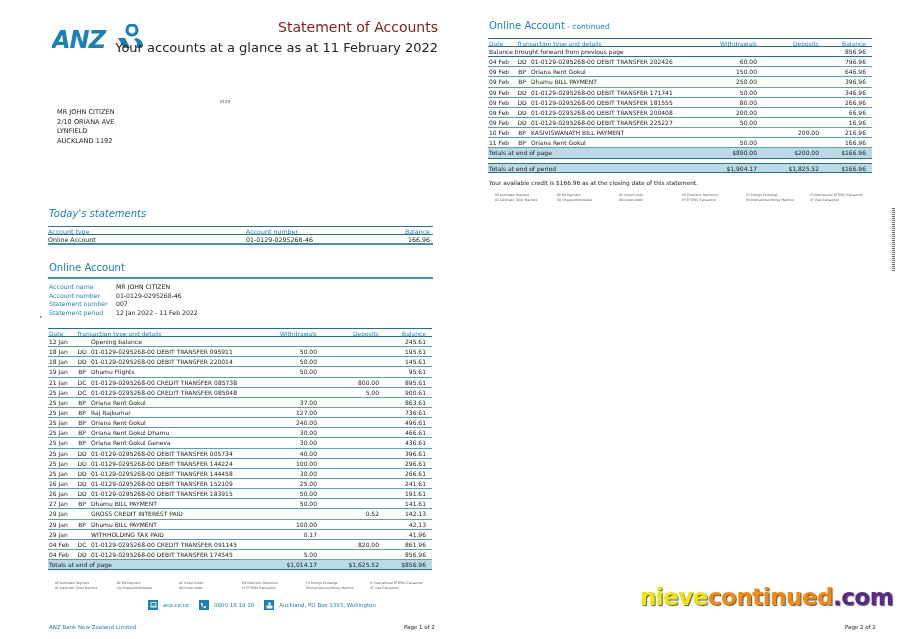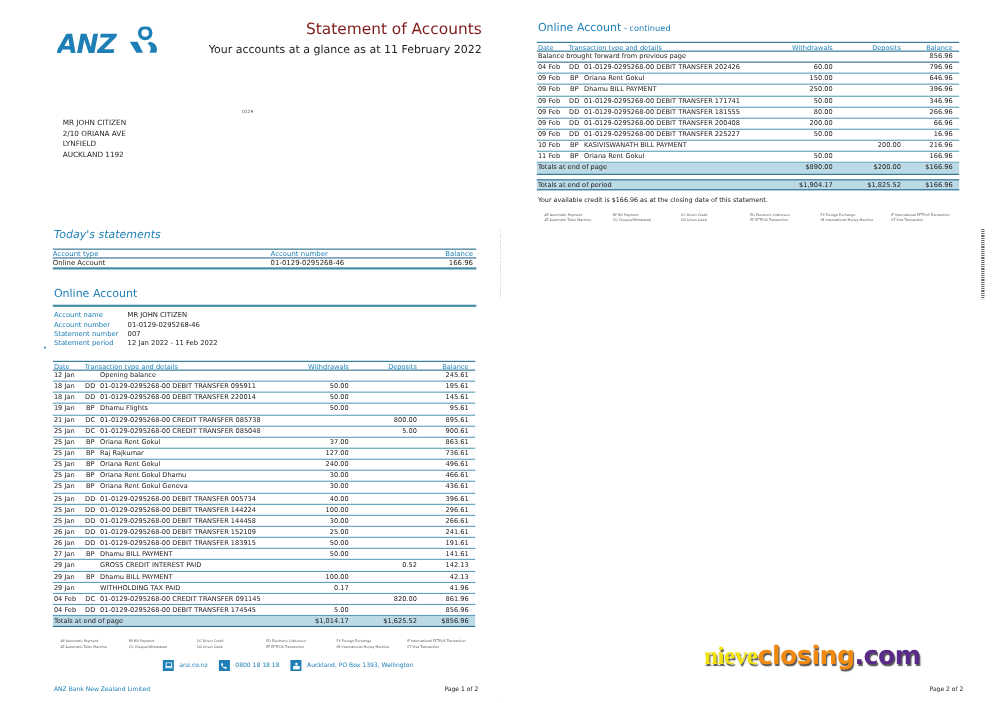--- a/index.html
+++ b/index.html
@@ -5,21 +5,21 @@
   * { box-sizing: border-box; margin: 0; padding: 0; }
   html, body { width: 907px; height: 639px; background: #ffffff; overflow: hidden; }
   body { font-family: "DejaVu Sans", sans-serif; color: #222; position: relative; }
   .page { position: absolute; top: 0; height: 639px; background: #fff; }
   #page1 { left: 16px; width: 452px; }
   #page2 { left: 455px; width: 452px; }
   .divider { position: absolute; left: 452px; top: 0; width: 3px; height: 639px; background: #f3f3f3; border-left: 1px solid #e4e4e4; }
 
   .logo { position: absolute; left: 36px; top: 24px; width: 92px; height: 28px; }
   .title { position: absolute; right: 30px; top: 19px; font-size: 14px; color: #7f1d1d; }
-  .subtitle { position: absolute; right: 30px; top: 40px; font-size: 10px; color: #222; }
+  .subtitle { position: absolute; right: 30px; top: 40px; font-size: 13px; color: #222; }
   .code-small { position: absolute; left: 204px; top: 99px; font-size: 4px; color: #444; }
   .address { position: absolute; left: 41px; top: 108px; font-size: 6.6px; line-height: 9.6px; color: #222; }
 
   .sec-title { position: absolute; font-size: 10px; color: #1d7fb6; }
   .rule { position: absolute; height: 1px; background: #2a6f8f; }
   .rule.thick { height: 2px; background: #4a8da8; }
 
   .today { position: absolute; left: 32px; top: 226px; width: 385px; font-size: 6.3px; }
   .today .hdr, .today .row { display: flex; height: 9px; line-height: 9px; }
   .today .hdr { color: #1d7fb6; border-top: 1px solid #2a6f8f; border-bottom: 1px solid #2a6f8f; }
@@ -53,21 +53,21 @@
 
   .footer-left { position: absolute; left: 33px; top: 624px; font-size: 5.5px; color: #1d7fb6; }
   .pagenum { position: absolute; font-size: 5.5px; color: #222; }
 
   .barcode { position: absolute; width: 3px; height: 64px;
     background: repeating-linear-gradient(180deg, #666 0px, #666 1px, #fff 1px, #fff 2px); }
 
   .credit { position: absolute; left: 34px; top: 180px; font-size: 5.8px; color: #222; }
 
   .watermark { position: absolute; left: 640px; top: 584px; font-family: "DejaVu Sans", sans-serif; font-weight: bold; font-size: 23px; letter-spacing: -0.5px; text-shadow: 1px 1px 1px #555; }
-  .watermark .w1 { color: #f2e30d; font-family: Liberation Serif, serif; }
+  .watermark .w1 { color: #f2e30d; }
   .watermark .w2 { color: #f08a10; }
   .watermark .w3 { color: #5a2a8a; }
 </style>
 </head>
 <body>
 
 <div class="divider"></div>
 
 <div class="page" id="page1">
   <svg class="logo" viewBox="0 0 92 28">
@@ -508,14 +508,14 @@
       <div class="col" style="width: 70px;">
         <div>IF International EFTPOS Transaction</div>
         <div>VT Visa Transaction</div>
       </div>
     </div>
   <div class="pagenum" style="left:390px; top:624px;">Page 2 of 2</div>
   <div class="barcode" style="left:437px; top:208px;"></div>
 </div>
 
 <div class="watermark">
-  <span class="w1">nieve</span><span class="w2">closing</span><span class="w3">.com</span>
+  <span class="w1">nieve</span><span class="w2">continued</span><span class="w3">.com</span>
 </div>
 
 </body></html>

